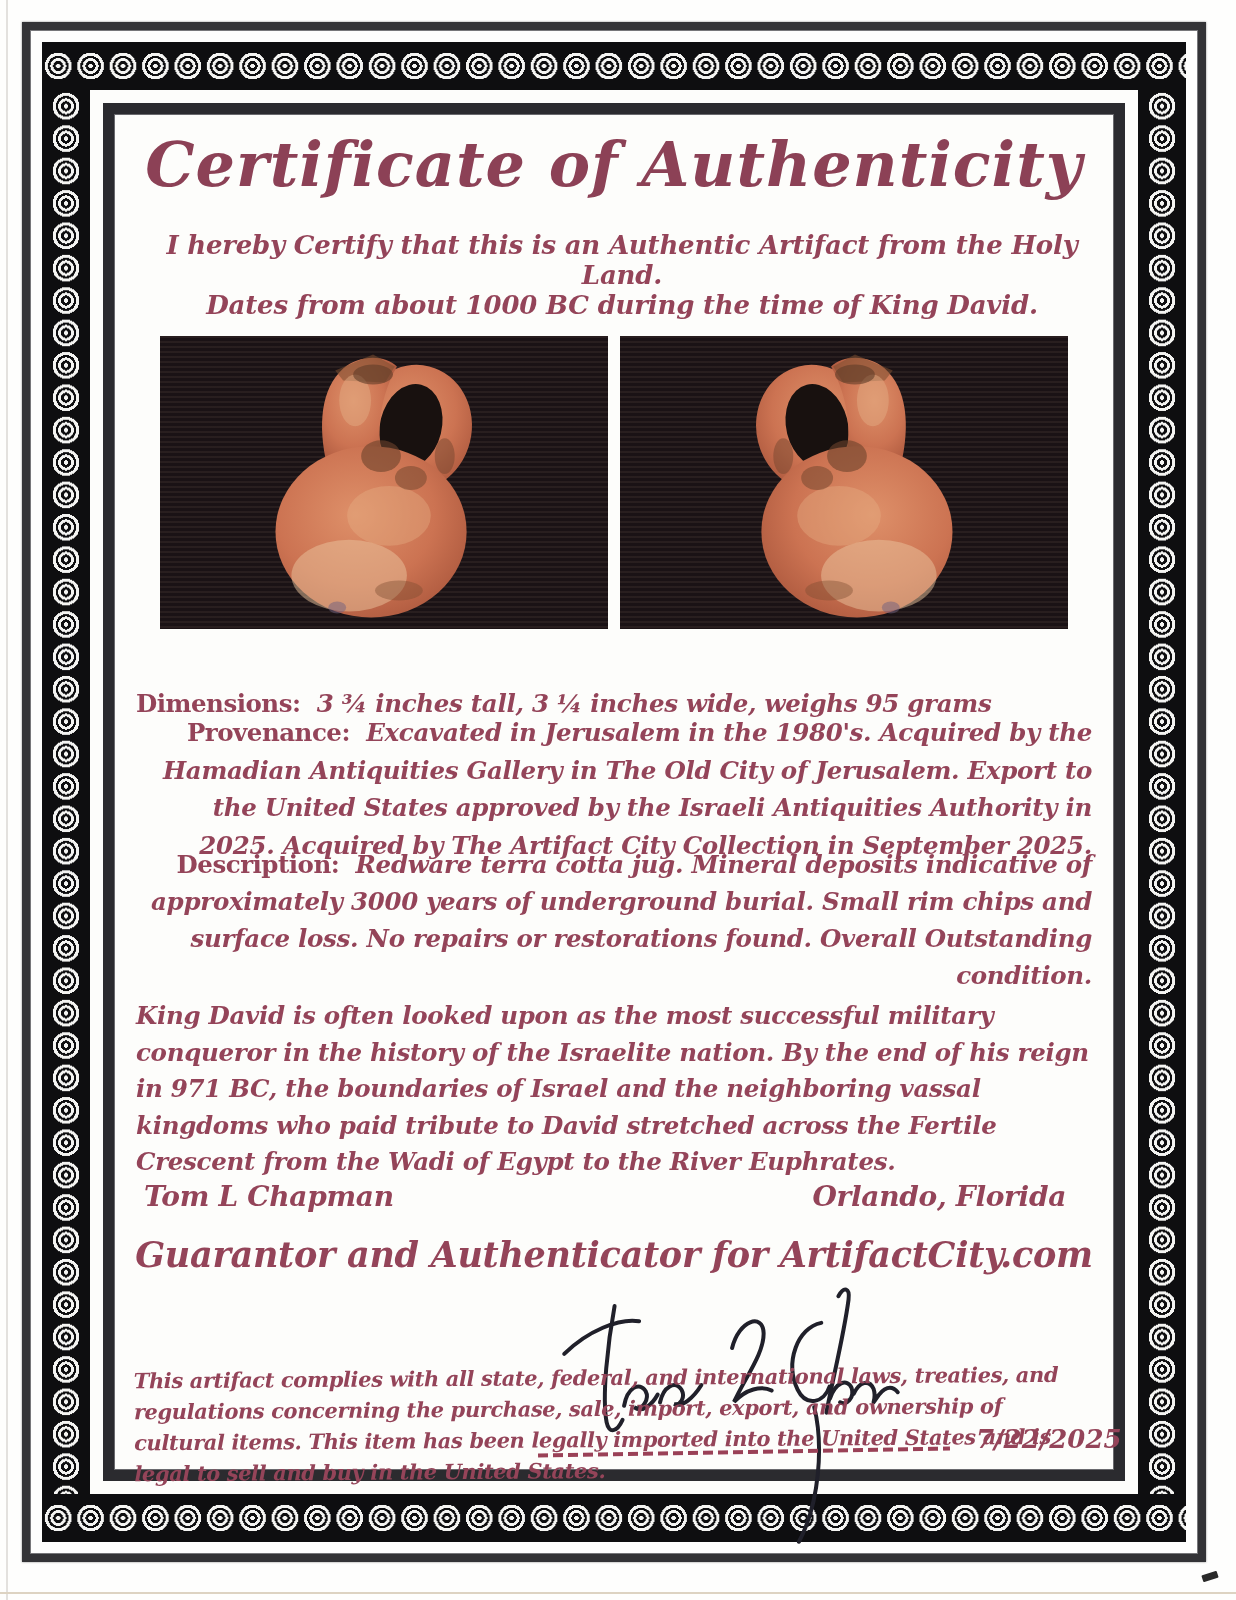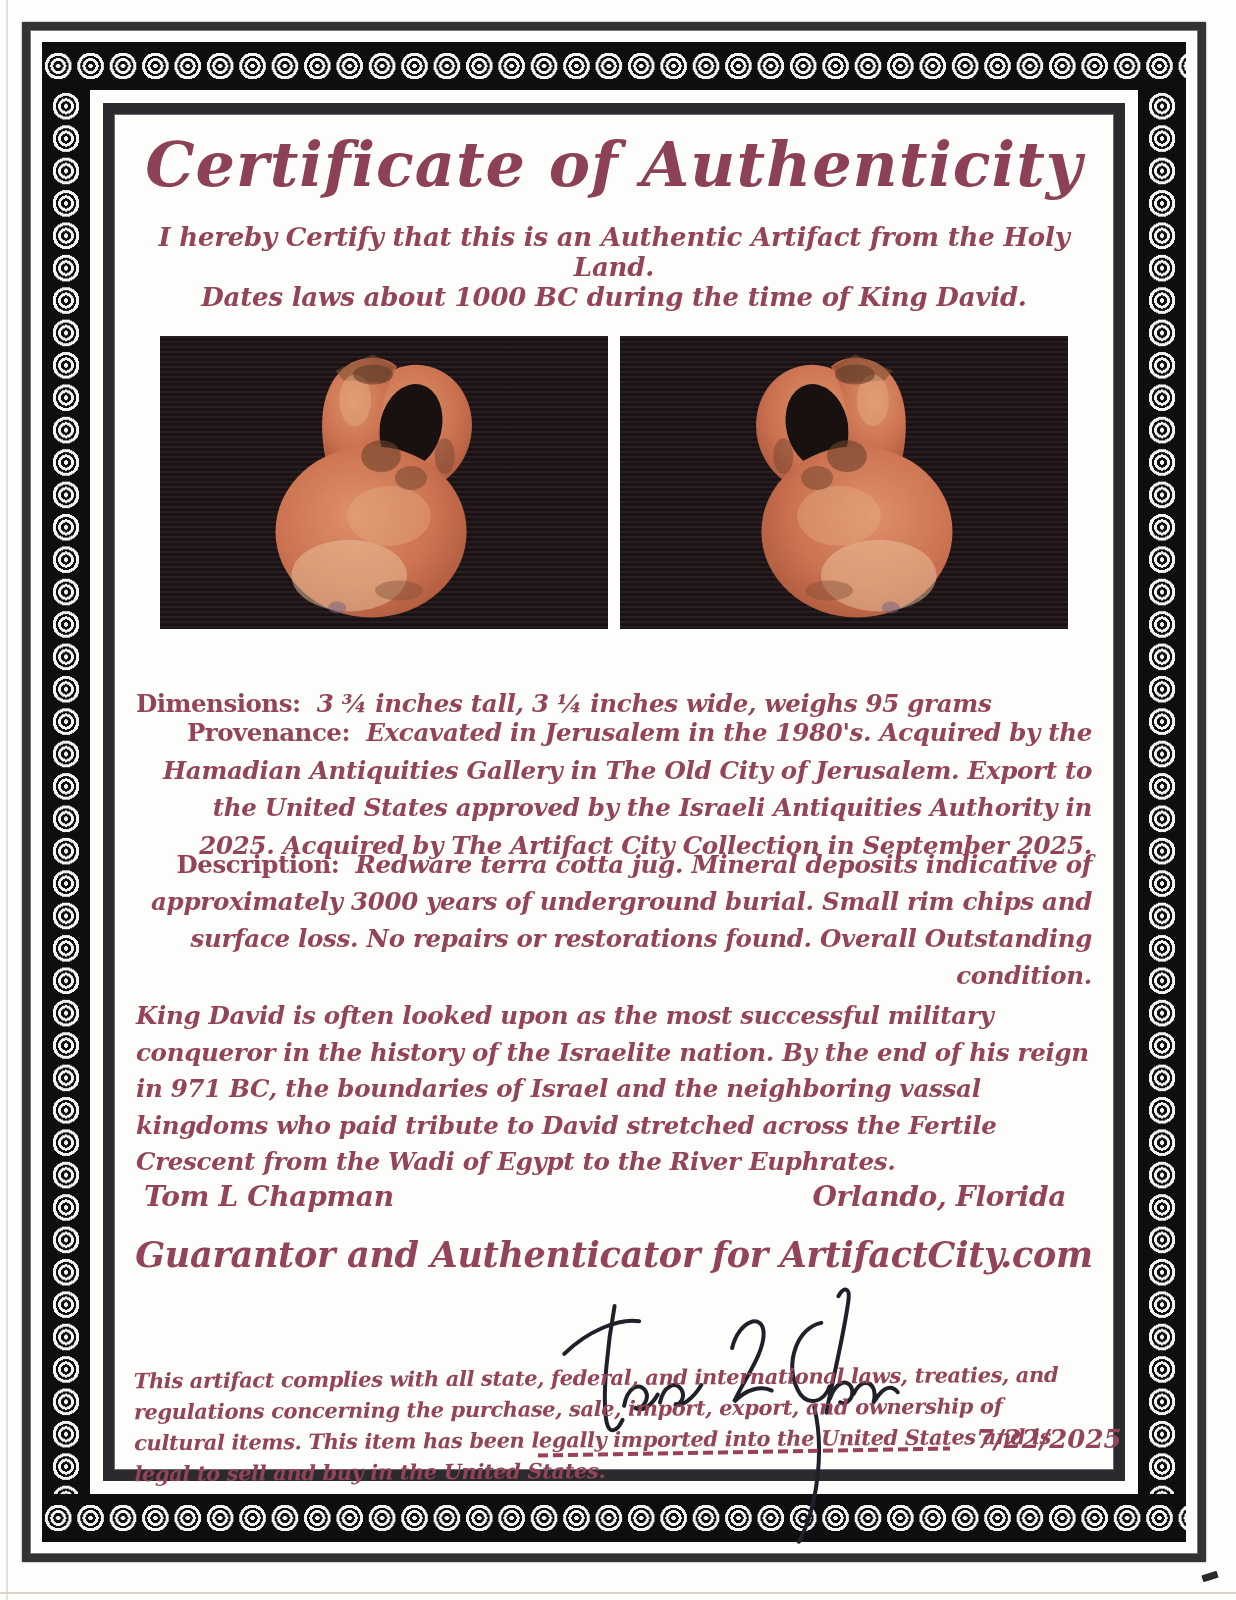--- a/index.html
+++ b/index.html
@@ -37,21 +37,21 @@
   .strip.right{right:0;top:48px;bottom:48px;width:48px;}
   .gap{position:absolute;inset:48px;background:#fdfdfb;}
   .inner-frame{position:absolute;inset:13px;border:11px solid #2b2b2f;background:#fdfdfb;
     box-shadow:0 0 0 1px #6a6a6e inset;}
   .content{position:absolute;inset:0;}
   .cert-title{
     position:absolute;left:0;top:12px;width:100%;text-align:center;margin:0;
     font-size:62px;line-height:78px;font-weight:bold;font-style:italic;color:#8c4156;
     letter-spacing:1px;
   }
-  .sub{position:absolute;width:100%;text-align:center;margin:0;
+  .sub{position:absolute;width:100%;text-align:center;margin:8px;
     font-size:26px;font-weight:bold;font-style:italic;color:#944459;letter-spacing:-0.2px;}
   .sub1{top:108px;}
   .sub2{top:168px;}
 
   .photos{position:absolute;left:0;top:222px;width:100%;display:flex;justify-content:center;gap:12px;}
   .photo{
     width:448px;height:293px;position:relative;overflow:hidden;background-color:#1a1215;
     background-image:repeating-linear-gradient(180deg,rgba(92,74,66,0.22) 0 2px,rgba(0,0,0,0) 2px 5px);
   }
   .photo svg{position:absolute;inset:0;}
@@ -98,21 +98,21 @@
       <div class="strip bottom ring-h"></div>
       <div class="strip left ring-v"></div>
       <div class="strip right ring-v"></div>
       <div class="gap">
         <div class="inner-frame">
           <div class="content">
 
             <h1 class="cert-title">Certificate of Authenticity</h1>
 
             <p class="sub sub1">I hereby Certify that this is an Authentic Artifact from the Holy Land.</p>
-            <p class="sub sub2">Dates laws about 1000 BC during the time of King David.</p>
+            <p class="sub sub2">Dates from about 1000 BC during the time of King David.</p>
 
             <div class="photos">
 
               <div class="photo">
                 <svg width="448" height="293" viewBox="0 0 450 293" xmlns="http://www.w3.org/2000/svg">
                   <defs>
                     <radialGradient id="jugGrad" cx="42%" cy="40%" r="75%">
                       <stop offset="0%" stop-color="#de9069"></stop>
                       <stop offset="55%" stop-color="#cc7352"></stop>
                       <stop offset="100%" stop-color="#a55239"></stop>

